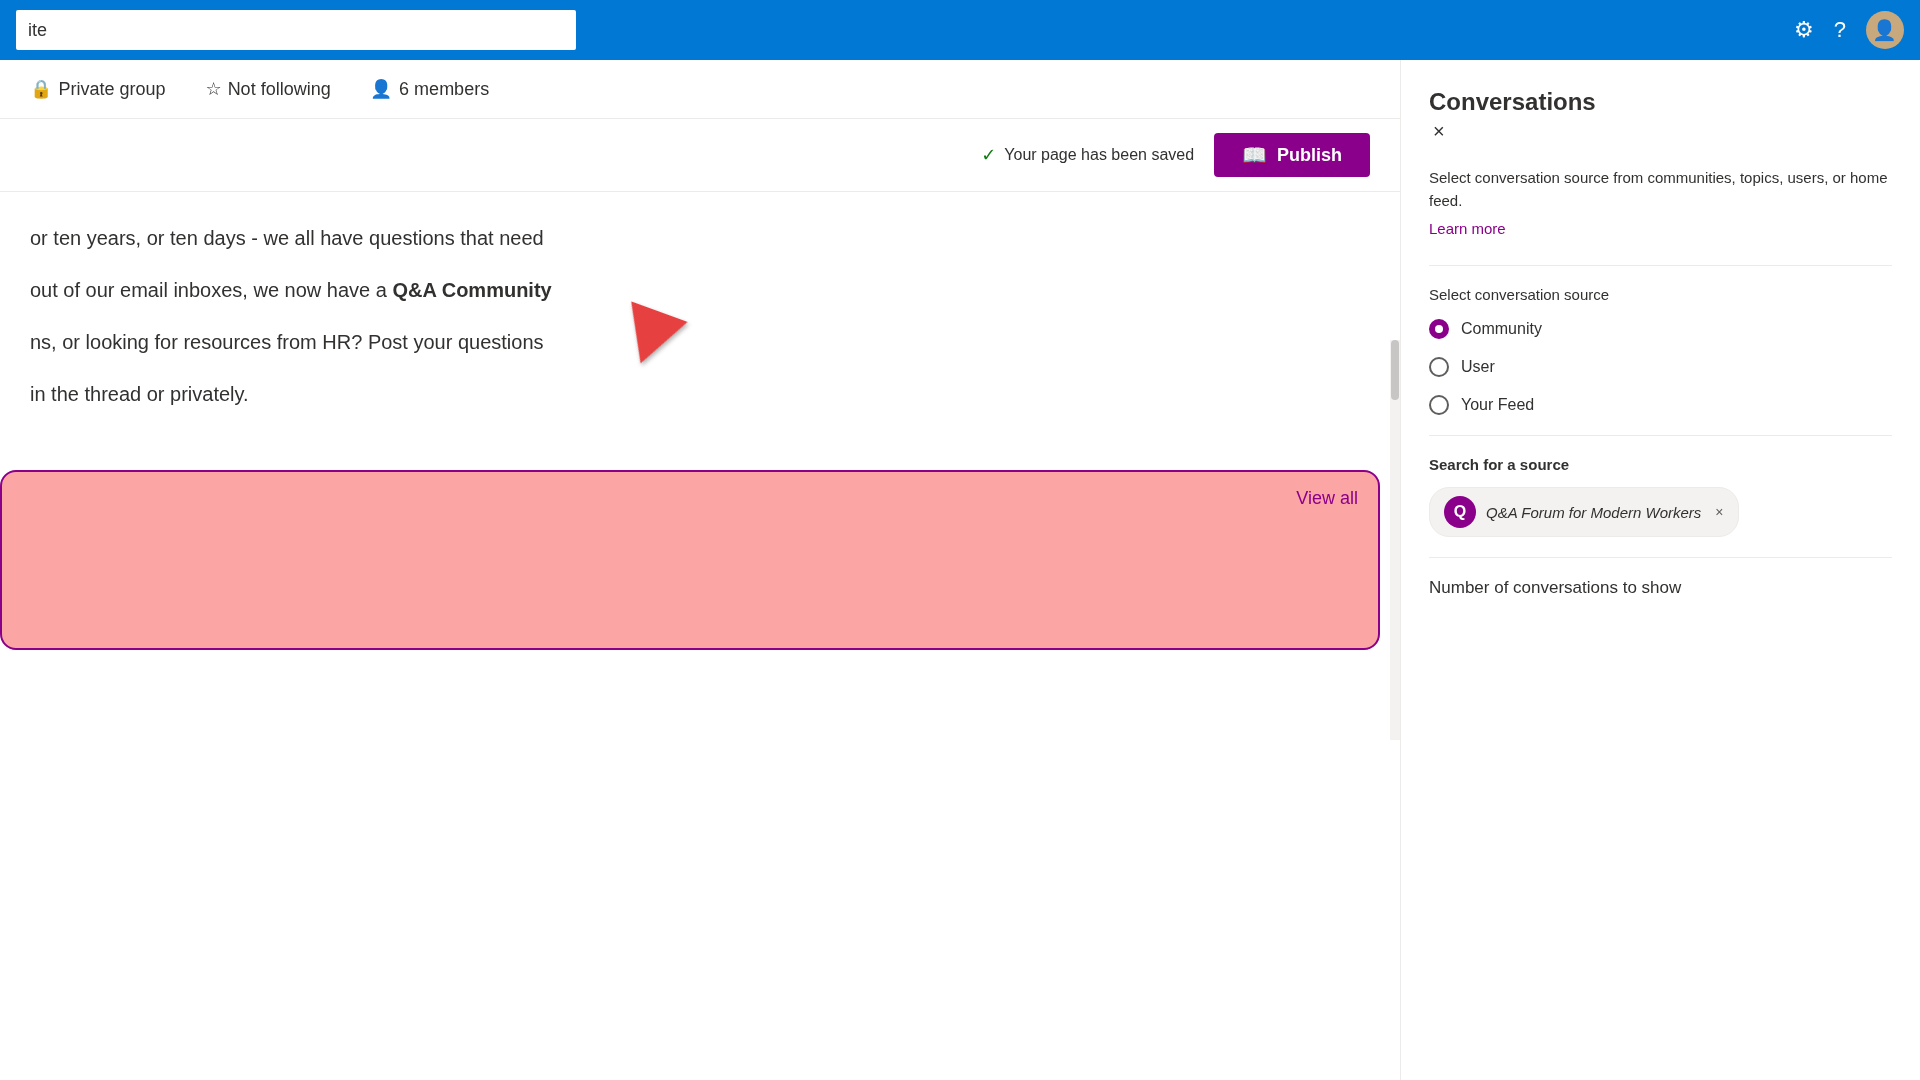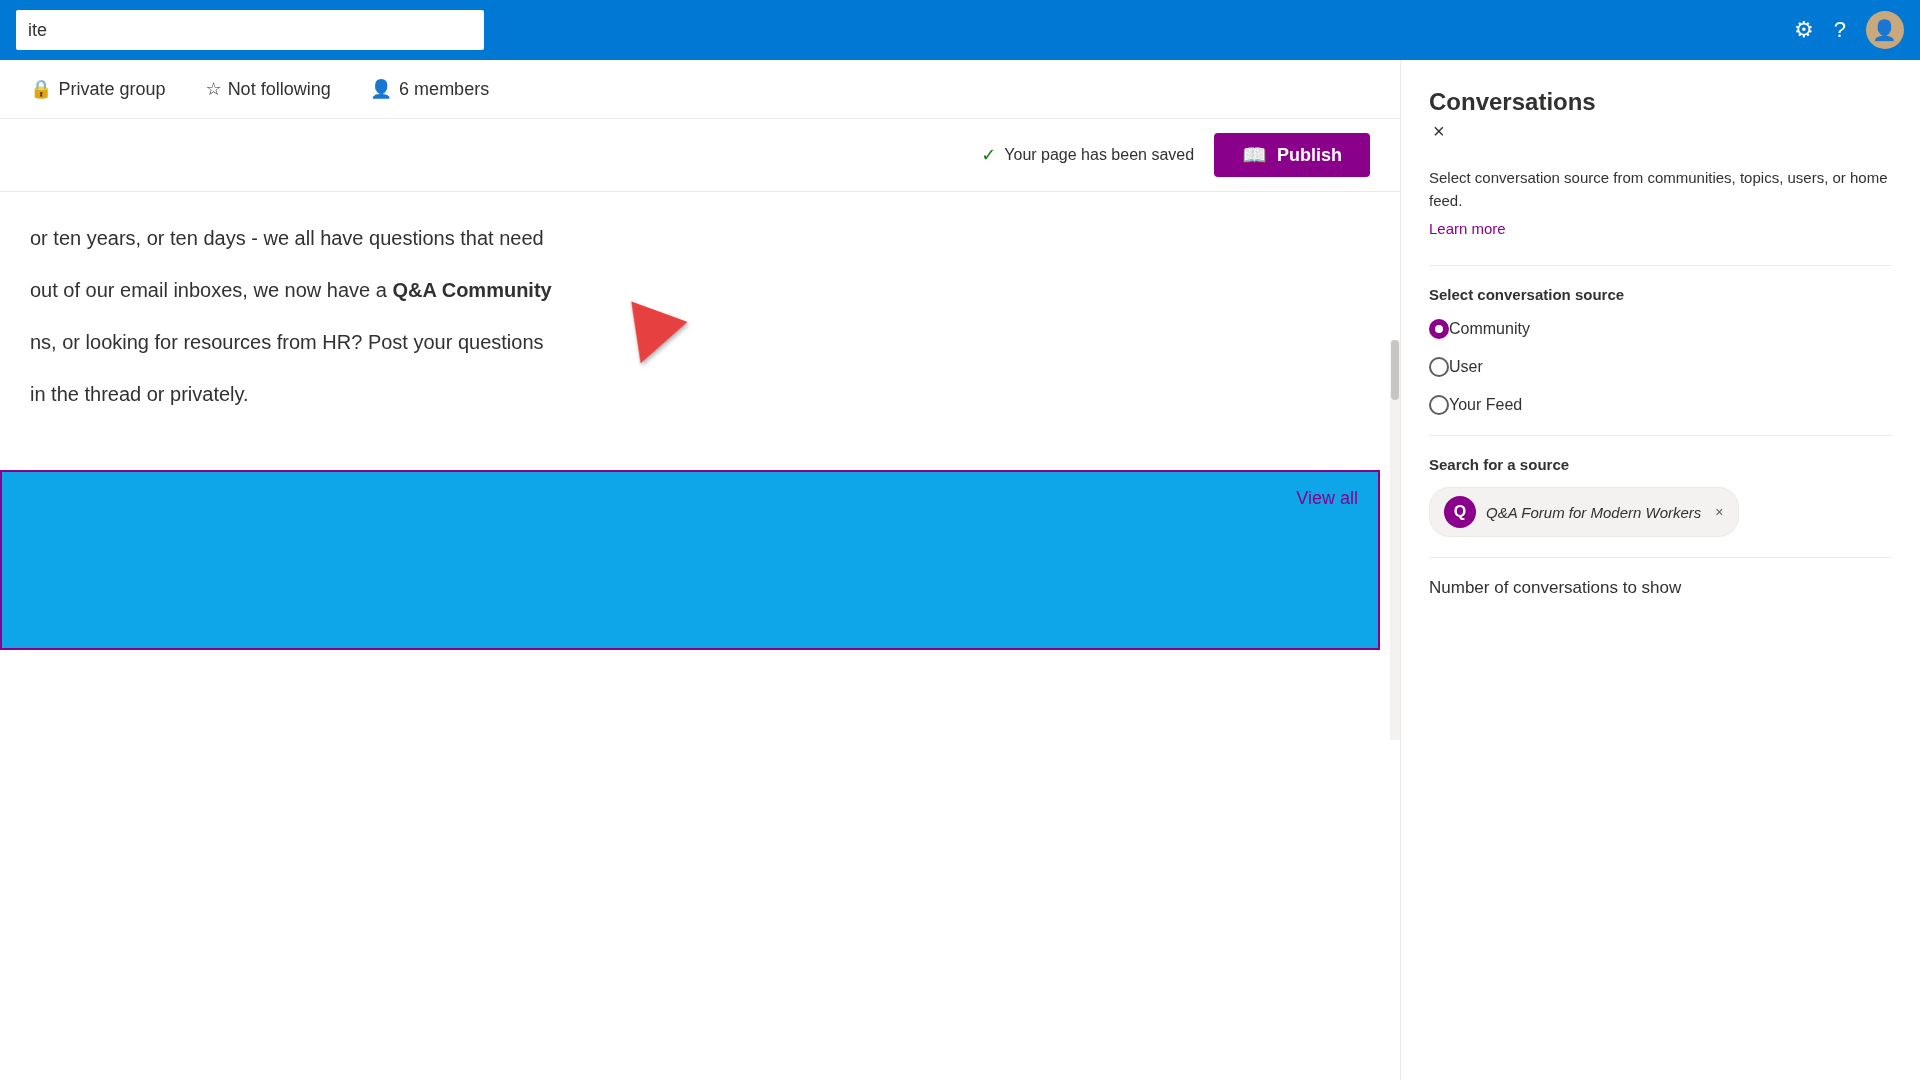--- a/index.html
+++ b/index.html
@@ -29,21 +29,21 @@
       gap: 8px;
       flex: 1;
     }
 
     .site-title-bar {
       background: white;
       border-radius: 2px;
       padding: 6px 12px;
       font-size: 18px;
       color: #333;
-      width: 468px;
+      width: 560px;
       height: 40px;
       display: flex;
       align-items: center;
     }
 
     .top-nav-right {
       display: flex;
       align-items: center;
       gap: 20px;
     }
@@ -183,23 +183,23 @@
       height: 60px;
       background: #c8c6c4;
       border-radius: 4px;
       margin: 0 auto;
     }
 
     
     .bordered-section {
       margin: 20px 20px 0 0;
       border: 2px solid #8b008b;
-      border-radius: 0;
+      border-radius: 16px;
       min-height: 180px;
-      background: #0ea5e9;
+      background: #fca5a5;
       position: relative;
     }
 
     .view-all-link {
       color: #8b008b;
       font-size: 18px;
       text-align: right;
       padding: 16px 20px;
       cursor: pointer;
     }
@@ -267,28 +267,29 @@
       color: #8b008b;
       font-size: 15px;
       cursor: pointer;
       text-decoration: none;
       display: block;
       margin-bottom: 28px;
     }
 
     .section-label {
       font-size: 15px;
-      font-weight: 700;
+      font-weight: 400;
       color: #323130;
       margin-bottom: 16px;
     }
 
     .radio-option {
       display: flex;
       align-items: center;
+      gap: 12px;
       margin-bottom: 18px;
       cursor: pointer;
     }
 
     .radio-circle {
       width: 20px;
       height: 20px;
       border-radius: 50%;
       border: 2px solid #8b008b;
       display: flex;

